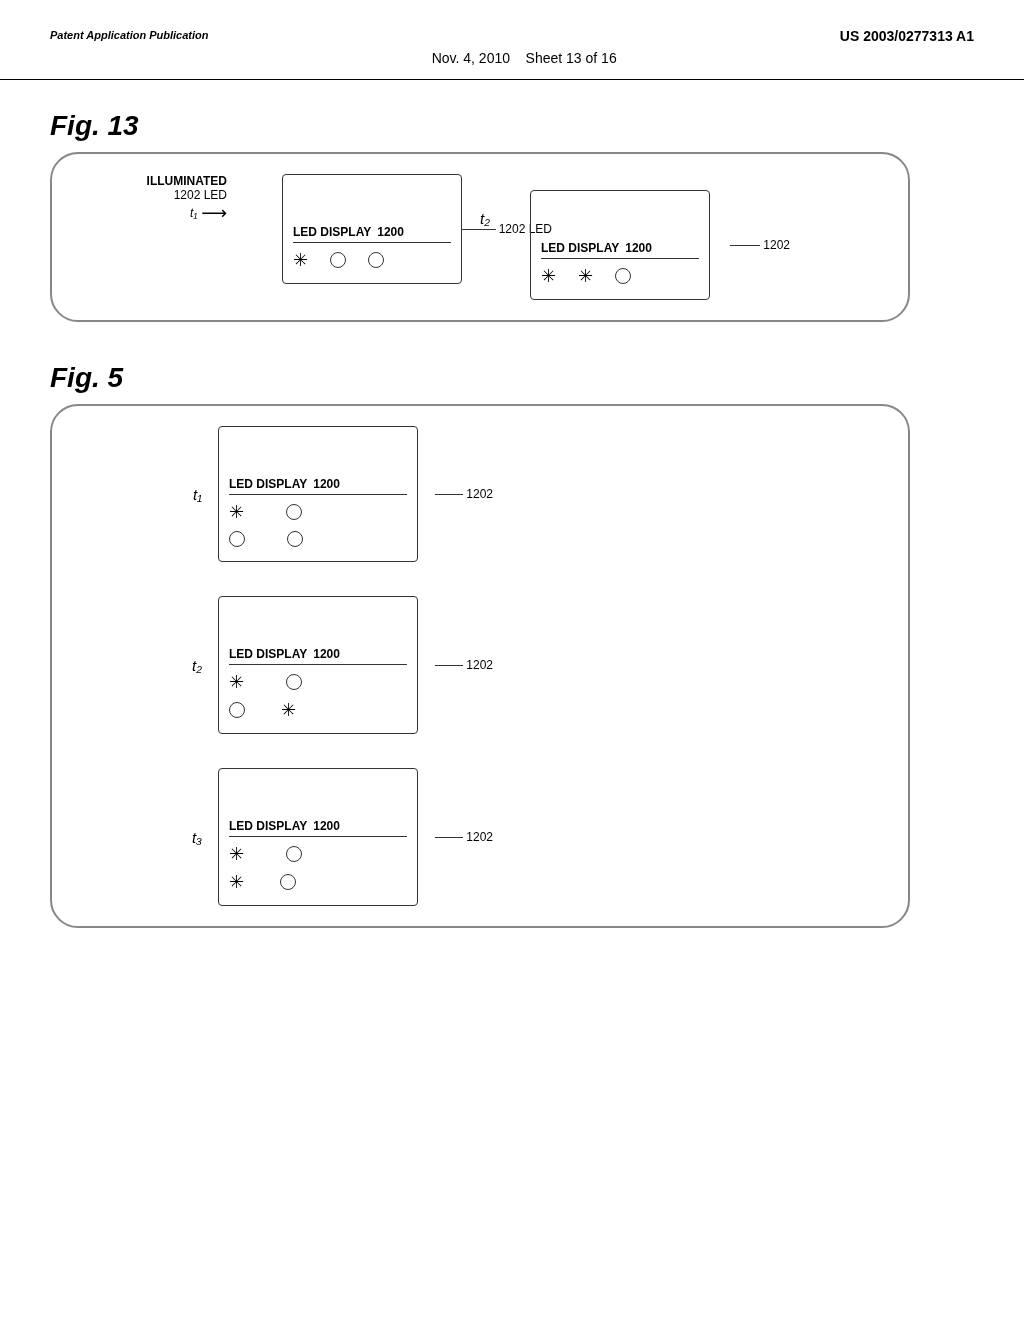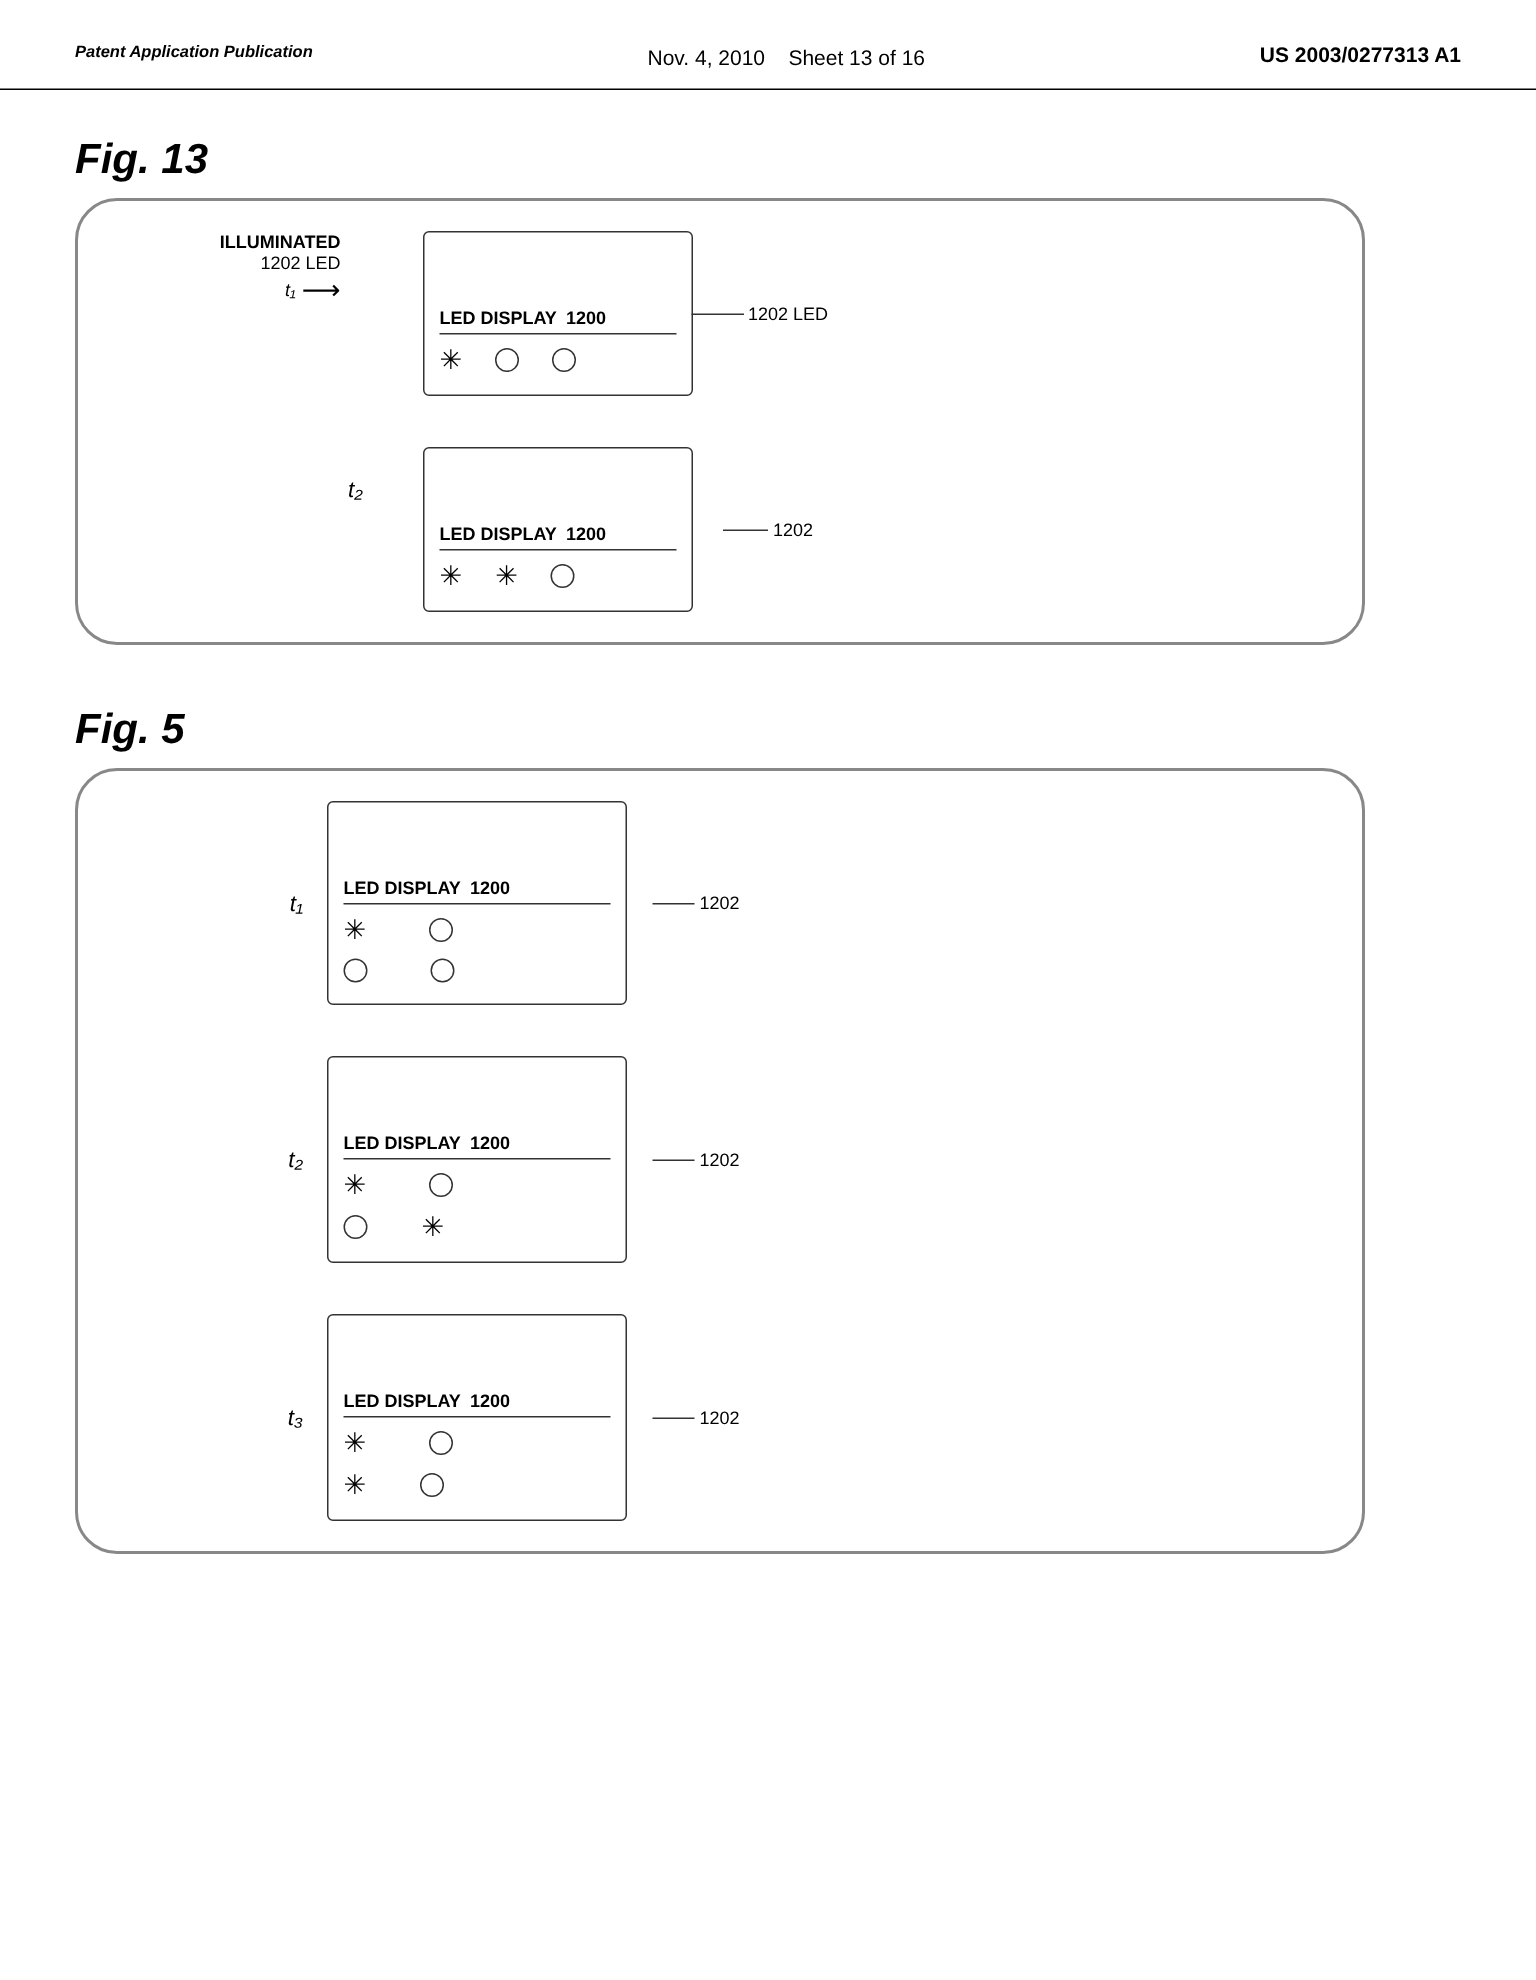--- a/index.html
+++ b/index.html
@@ -23,20 +23,21 @@
     .header-left {
       font-size: 11px;
       font-weight: bold;
       font-style: italic;
       line-height: 1.4;
     }
     .header-center {
       font-size: 14px;
       text-align: left;
       line-height: 1.5;
+      margin-top: 20px;
     }
     .header-right {
       font-size: 14px;
       font-weight: bold;
       text-align: right;
     }
 
     
     .content {
       padding: 30px 50px;
@@ -100,21 +101,21 @@
       width: 16px;
       height: 16px;
       border: 1.5px solid #333;
       border-radius: 50%;
       display: inline-block;
     }
 
     
     .fig13-inner {
       display: flex;
-      flex-direction: column;
+      flex-direction: row;
       gap: 18px;
       padding-left: 160px;
       position: relative;
     }
     .fig13-label-block {
       position: absolute;
       left: 0;
       top: 0;
       font-size: 12px;
       text-align: right;

